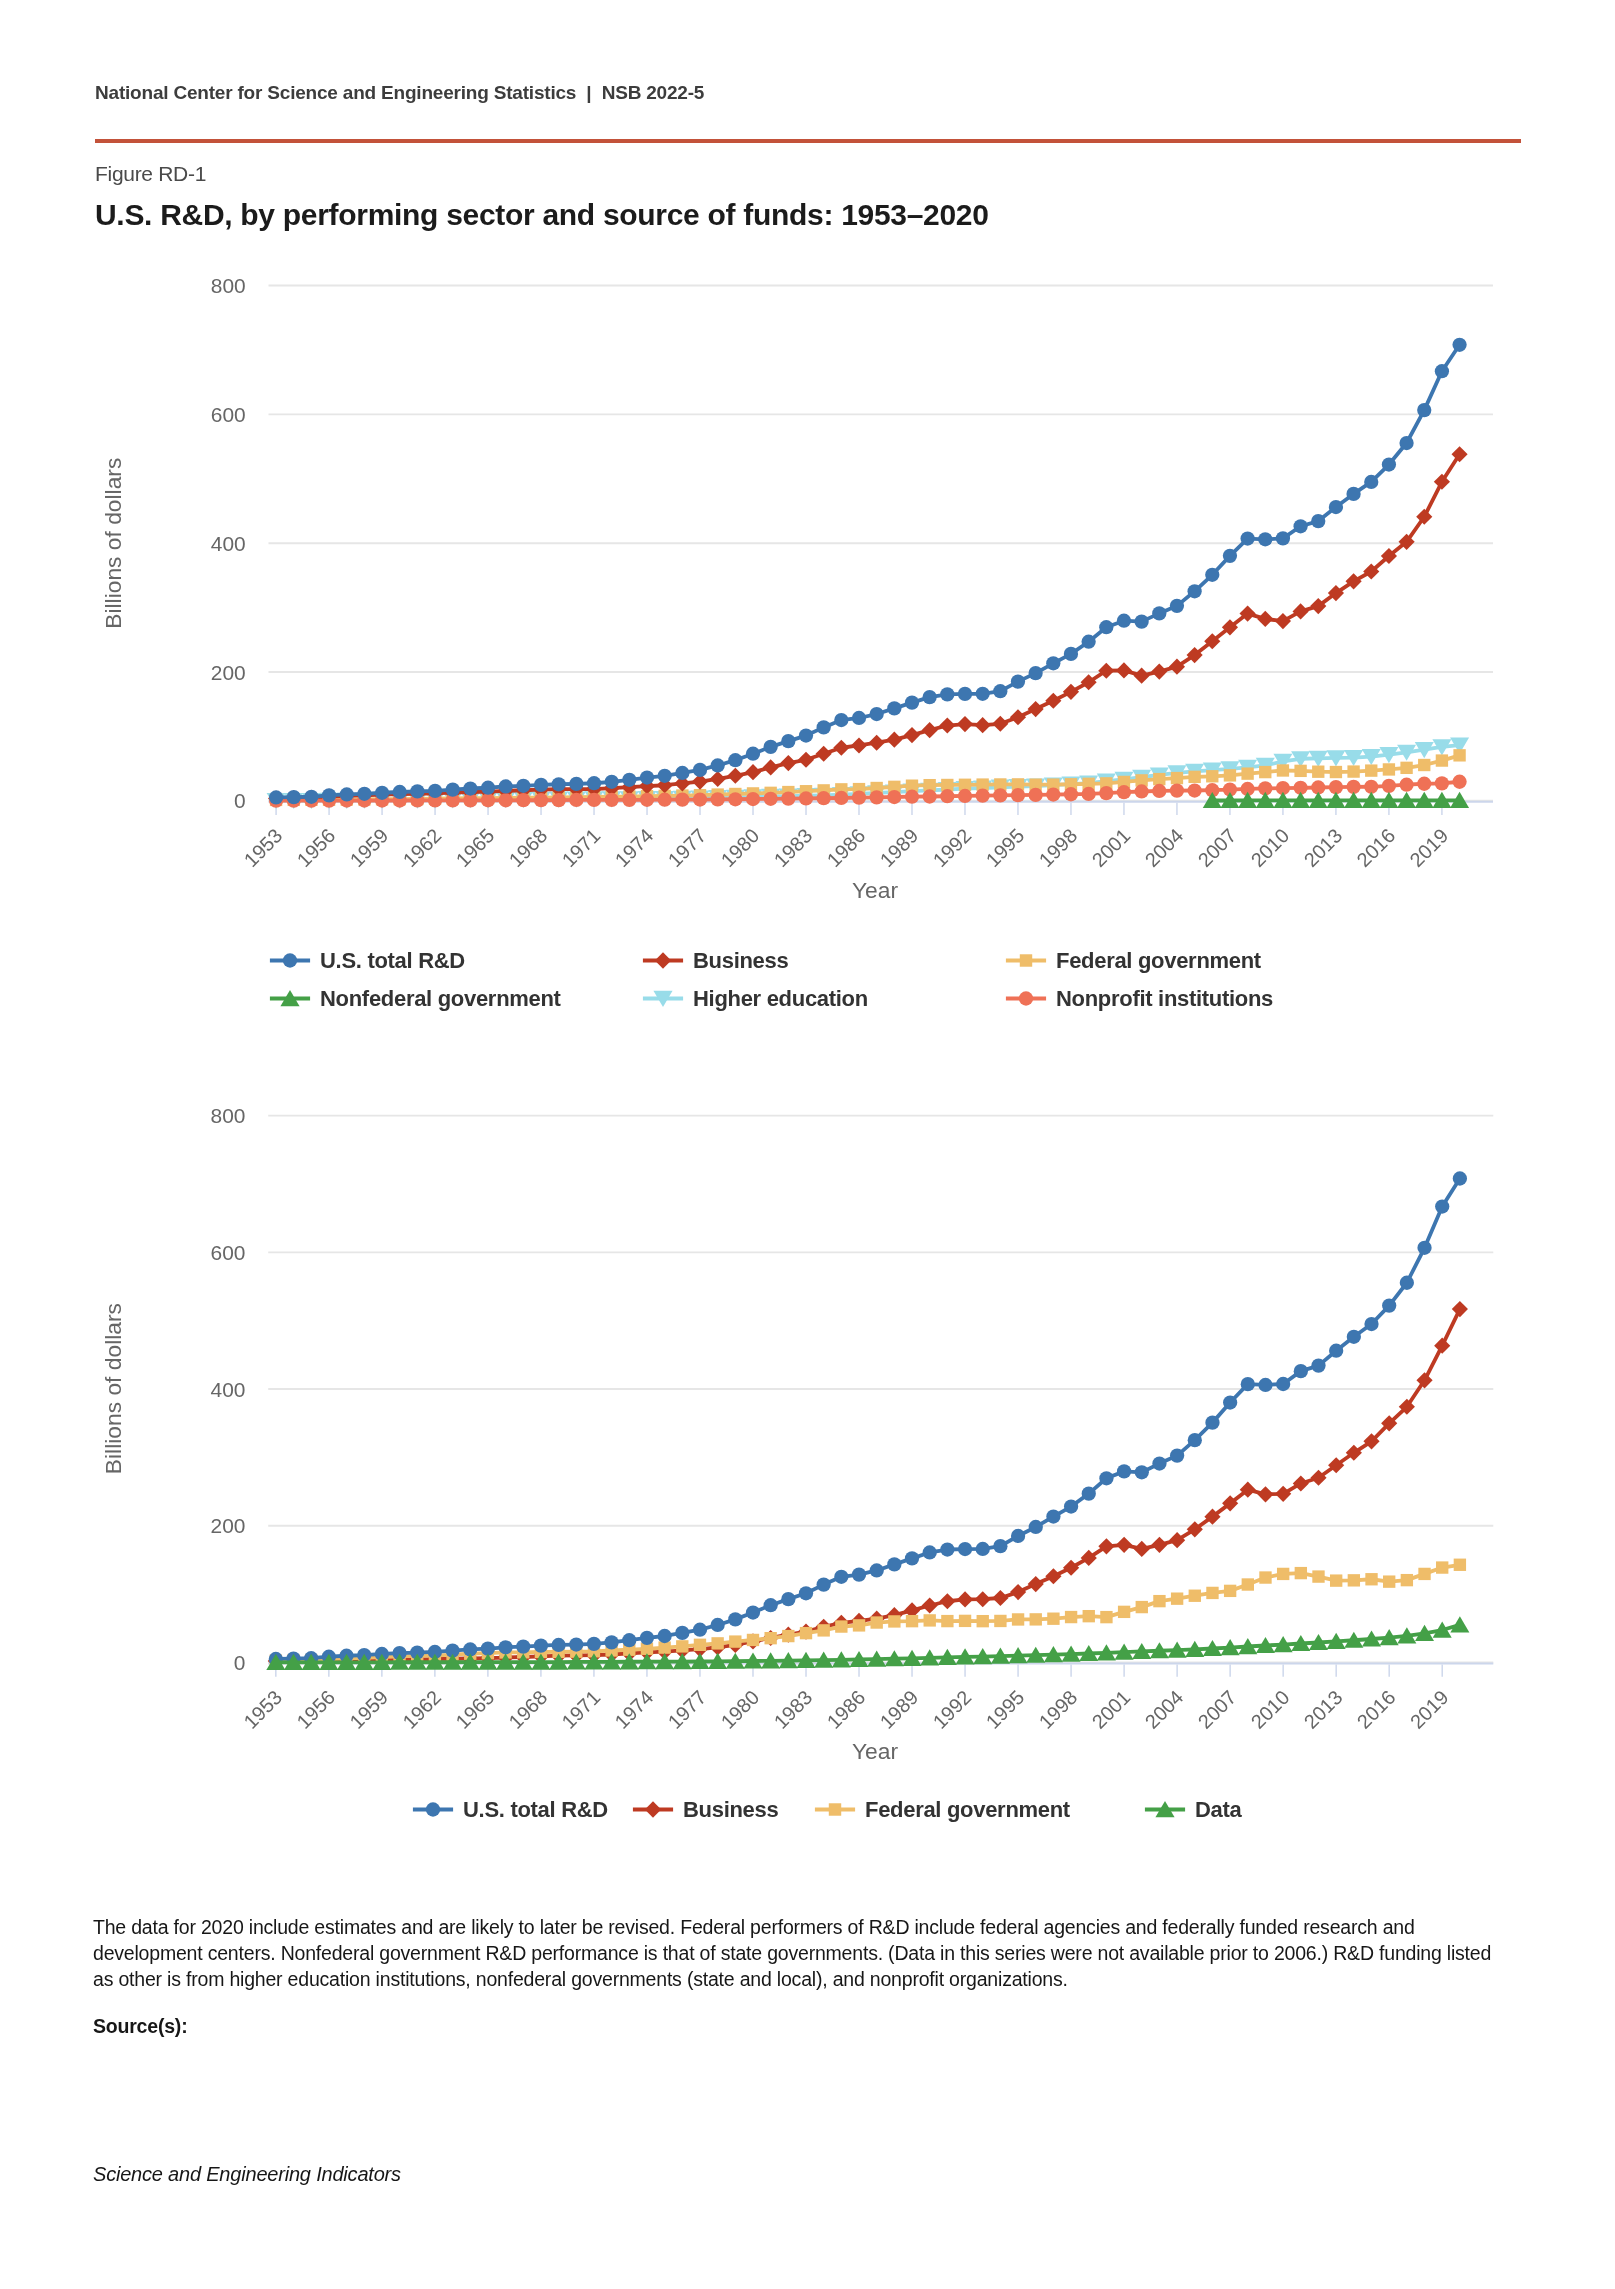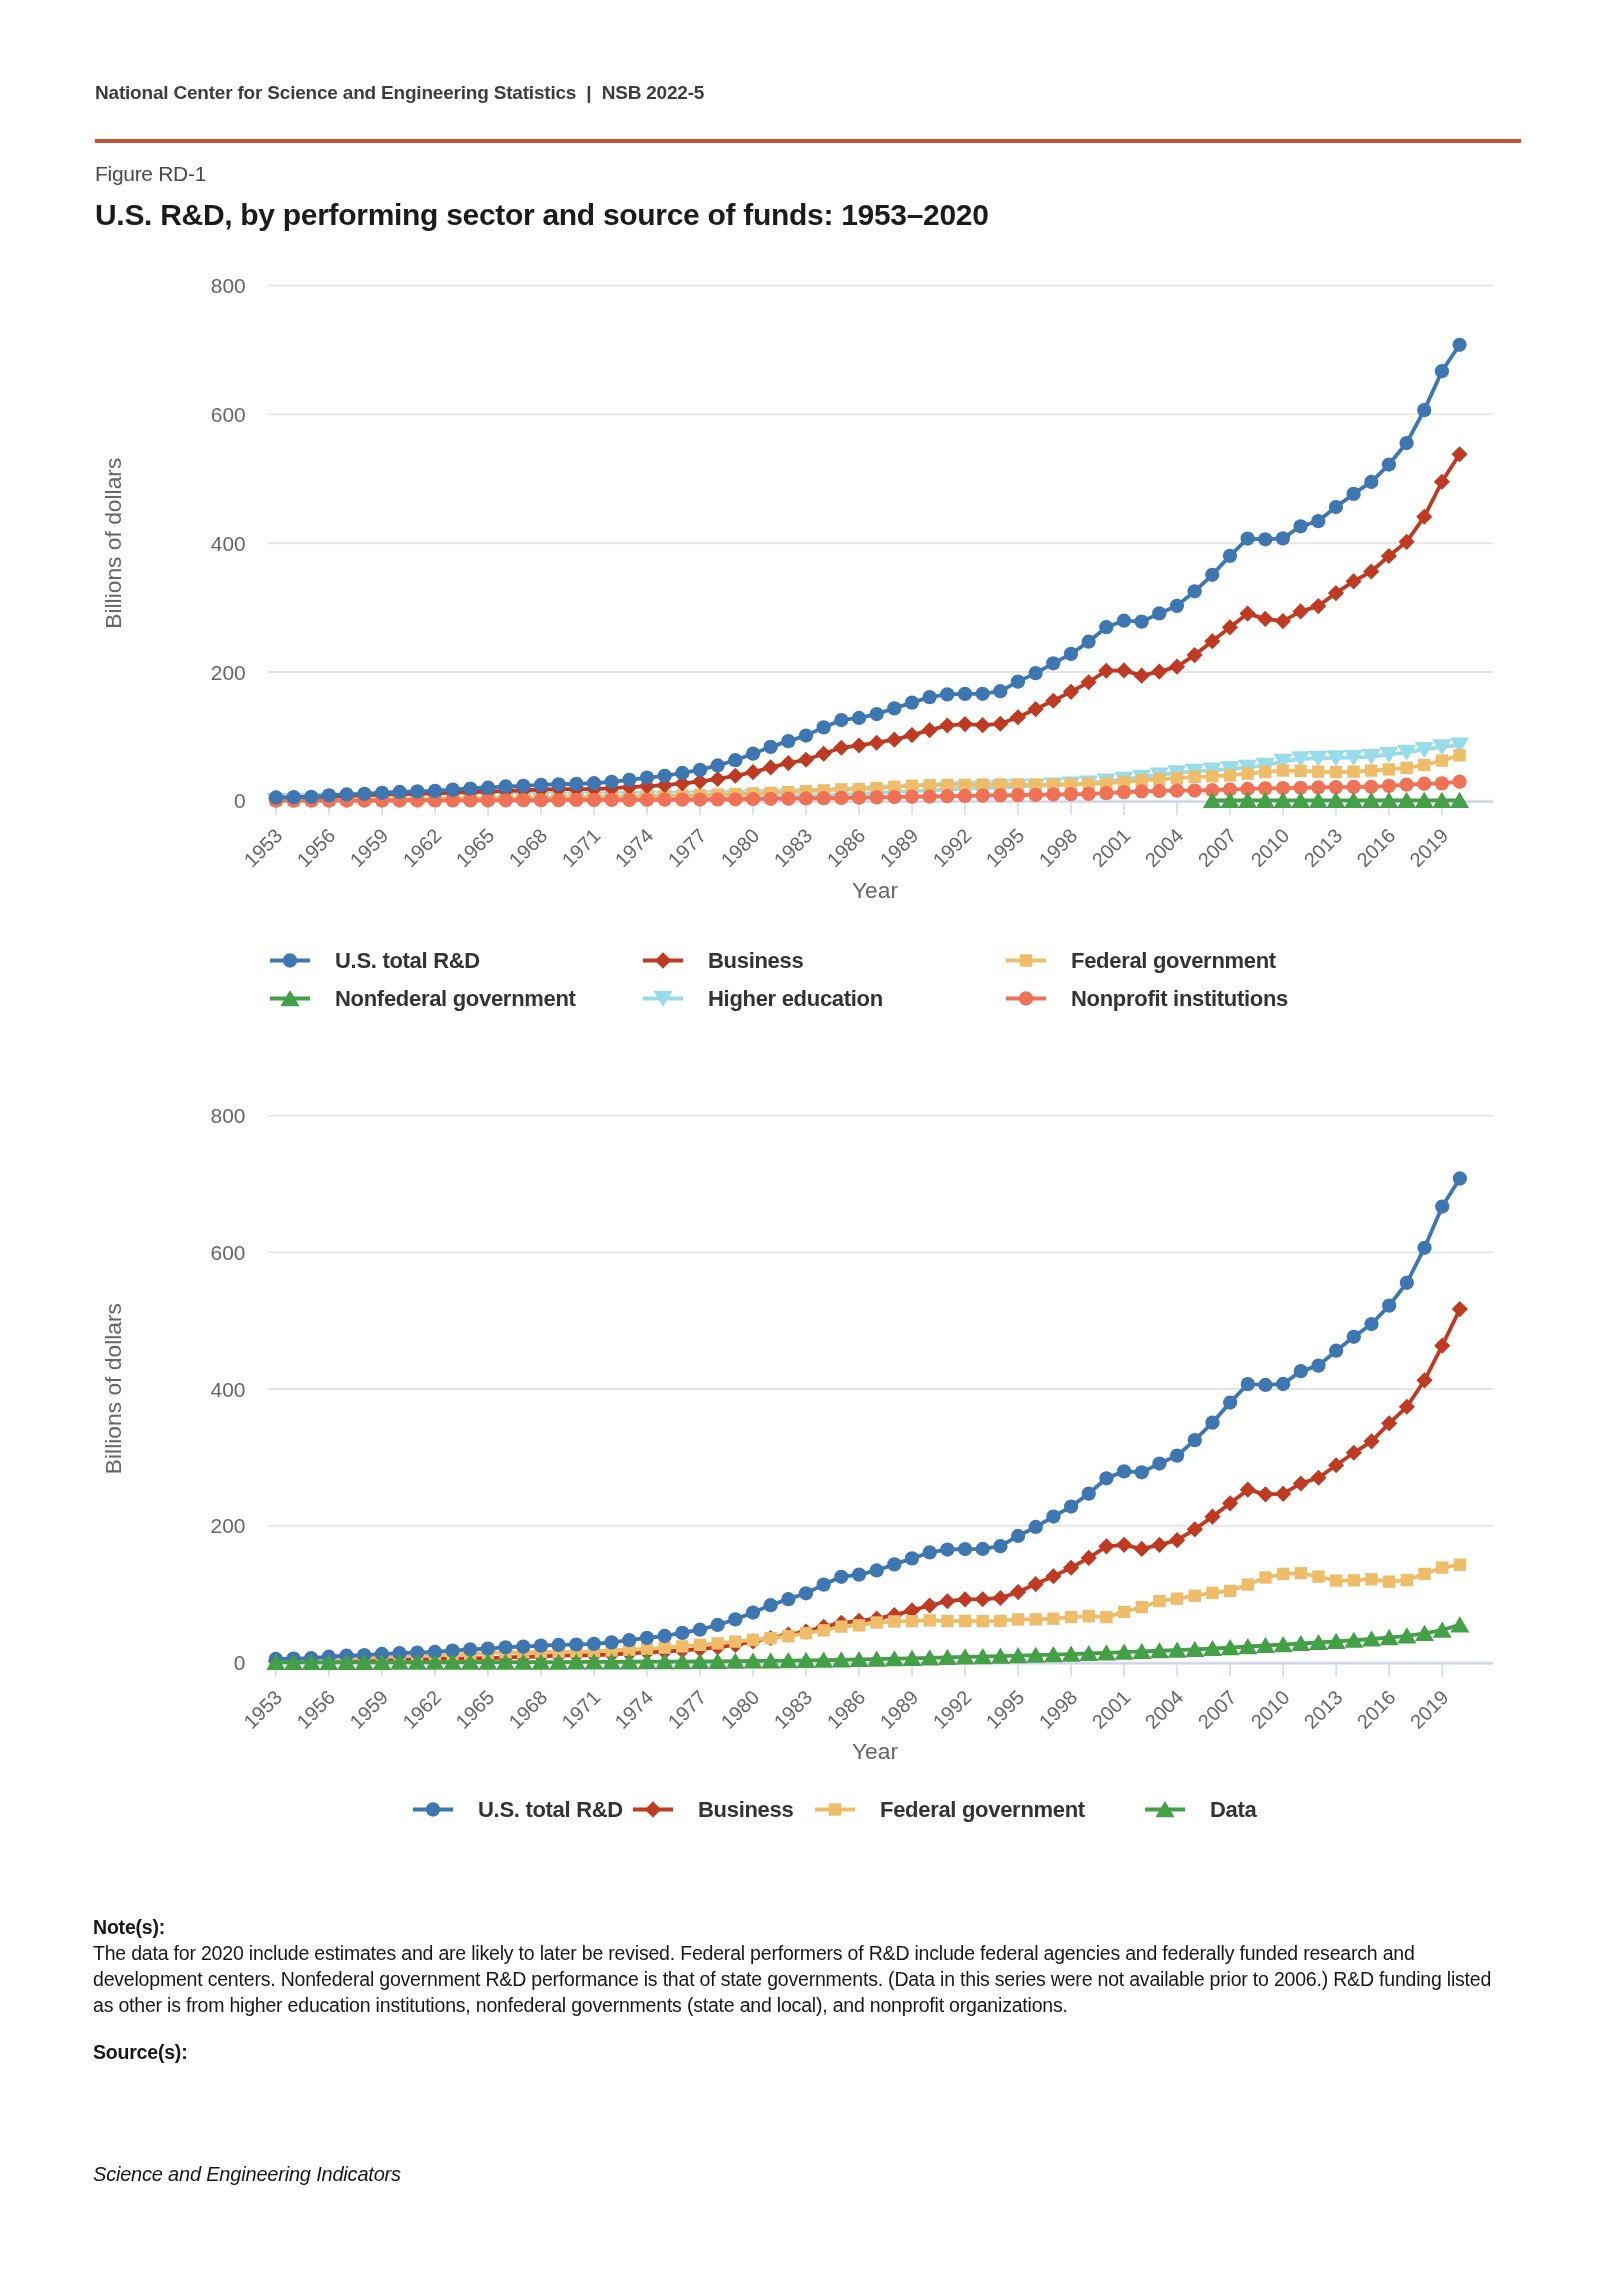--- a/index.html
+++ b/index.html
@@ -6,21 +6,21 @@
   .page{position:relative;width:1616px;height:2289px;background:#fff;overflow:hidden;
         font-family:"Liberation Sans",sans-serif;color:#1f1f1f;}
   .header{position:absolute;left:95px;top:82px;font-size:19px;font-weight:bold;
           color:#3d3d3d;letter-spacing:-0.2px;white-space:pre;text-align:right;}
   .rule{position:absolute;left:95px;top:139px;width:1426px;height:3.8px;}
   .figure-label{position:absolute;left:95px;top:162px;font-size:21px;font-weight:normal;color:#4a4a4a;letter-spacing:-0.3px;}
   .figure-title{position:absolute;left:95px;top:198px;font-size:30px;font-weight:bold;color:#1b1b1b;letter-spacing:-0.3px;}
   .chart{position:absolute;left:0;width:1616px;}
   .legend{position:absolute;left:0;width:1616px;height:86px;}
   .legend-item{position:absolute;display:flex;align-items:center;height:27px;cursor:pointer;}
-  .legend-item span{margin-left:23px;font-size:22px;font-weight:bold;color:#333;letter-spacing:-0.3px;white-space:nowrap;}
+  .legend-item span{margin-left:8px;font-size:22px;font-weight:bold;color:#333;letter-spacing:-0.3px;white-space:nowrap;}
   .notes{position:absolute;left:93px;top:1914px;width:1408px;font-size:19.5px;
          letter-spacing:-0.2px;line-height:26px;color:#171717;}
   .notes .lab{font-weight:bold;}
   .notes .gap{height:21px;}
   .footer{position:absolute;left:93px;top:2163px;font-size:20px;font-style:italic;color:#171717;letter-spacing:-0.2px;}
   text{font-family:"Liberation Sans",sans-serif;}
 </style>
 </head>
 <body>
 
@@ -859,20 +859,19 @@
       <div class="legend-item" style="left: 1143px; top: 0px;">
         <svg width="44" height="25" viewBox="0 0 46 26">
           <line x1="2" y1="13" x2="44" y2="13" stroke="#44A047" stroke-width="4"></line>
           <path d="M 23 4 L 33 21 L 13 21 Z" fill="#44A047"></path>
         </svg>
         <span>Data</span>
       </div>
     </div>
 
   <div class="notes">
-    <div class="lab">Note(s):</div>
     <div>The data for 2020 include estimates and are likely to later be revised. Federal performers of R&amp;D include federal agencies and federally funded research and development centers. Nonfederal government R&amp;D performance is that of state governments. (Data in this series were not available prior to 2006.) R&amp;D funding listed as other is from higher education institutions, nonfederal governments (state and local), and nonprofit organizations.</div>
     <div class="gap"></div>
     <div class="lab">Source(s):</div>
   </div>
   <div class="footer">Science and Engineering Indicators</div>
 </div>
 
 
 </body></html>

